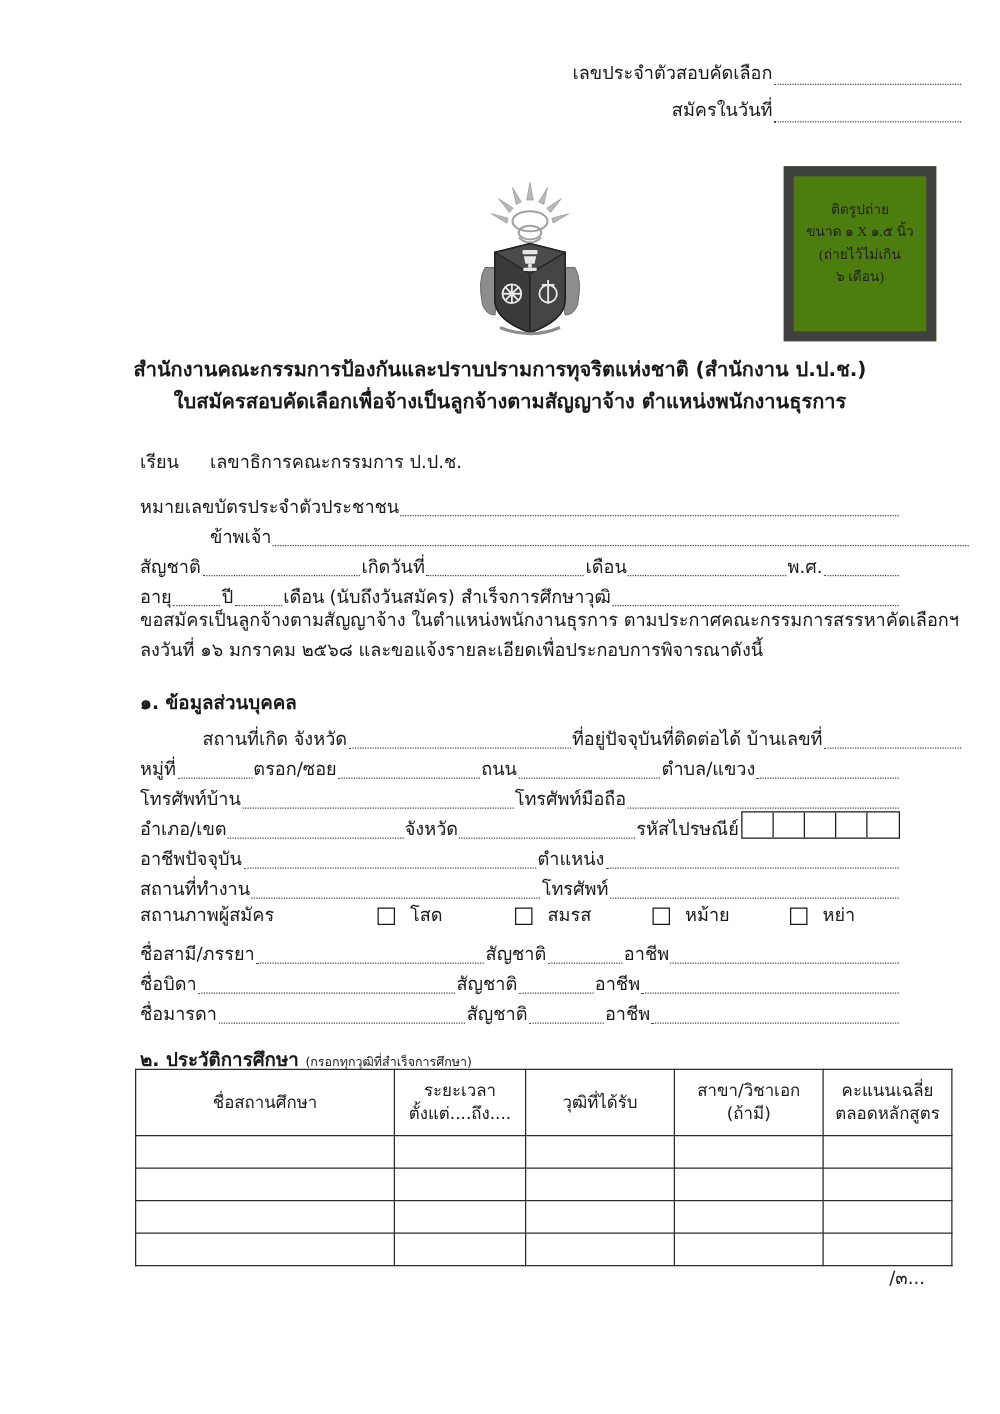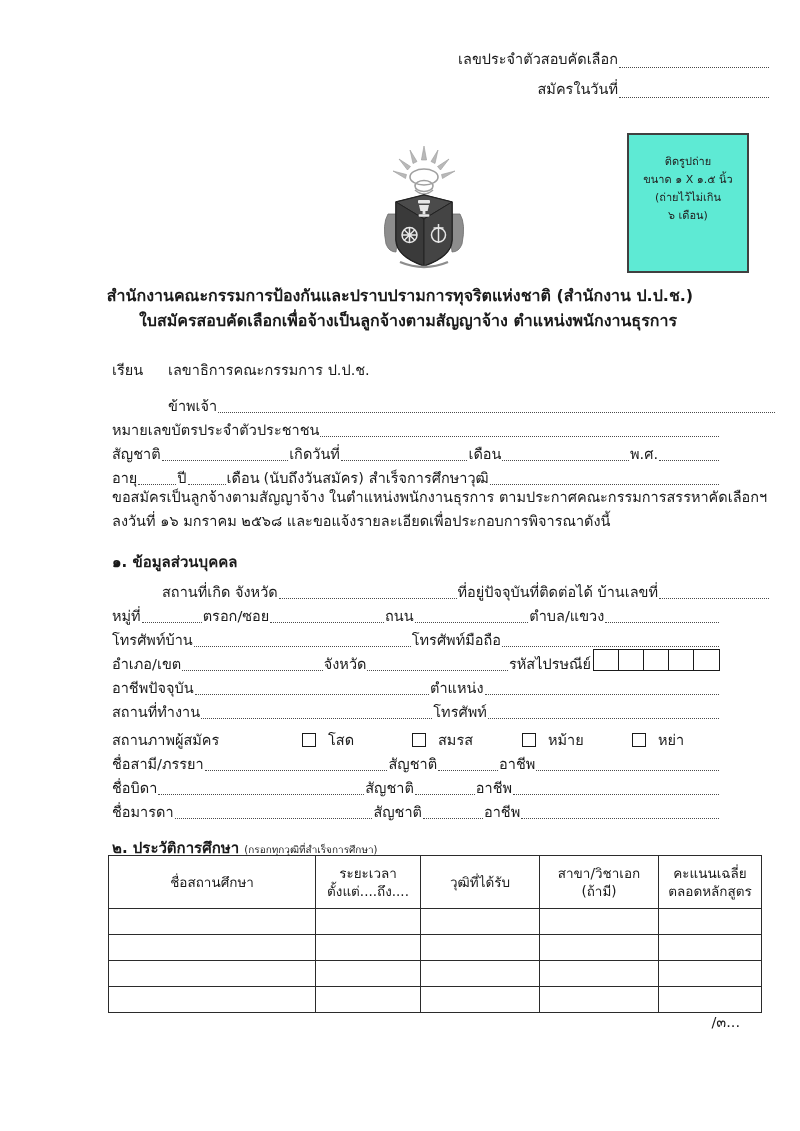--- a/index.html
+++ b/index.html
@@ -52,23 +52,24 @@
   .topright .row .dots { flex: 0 0 150px; }
   .topright .row.second { padding-right: 0px; }
 
   
   .photo-box {
     position: absolute;
     top: 133px;
     left: 627px;
     width: 122px;
     height: 140px;
-    border: 2px solid #404040;
+    border: 8px solid #404040;
     box-sizing: border-box;
-    background: #5eead4;
+    background: #4d7c0f;
+    font-family: Liberation Serif, serif;
   }
   .photo-box .inner {
     padding-top: 18px;
     text-align: center;
     font-size: 11px;
     line-height: 1.65;
     color: #222;
   }
 
   
@@ -150,21 +151,21 @@
     width: 25px;
     height: 100%;
     border-right: 1.4px solid #1a1a1a;
     box-sizing: border-box;
   }
   .postal-cells .cell:last-child { border-right: none; }
 
   
   .marital-row {
     display: flex;
-    align-items: flex-end;
+    align-items: center;
     height: 28px;
     font-size: 14.5px;
   }
   .marital-row .mlabel { width: 190px; flex: 0 0 190px; }
   .chk-group {
     display: flex;
     align-items: center;
     width: 110px;
     flex: 0 0 110px;
   }
@@ -296,27 +297,27 @@
   </div>
 
   <div class="body-block">
 
     <div class="frow tall">
       <span class="salute-label">เรียน</span>
       <span class="lbl">เลขาธิการคณะกรรมการ ป.ป.ช.</span>
     </div>
     <div class="gap-12"></div>
 
+    <div class="frow">
+      <span class="lbl">หมายเลขบัตรประจำตัวประชาชน</span>
+      <span class="dots"></span>
+    </div>
+
     <div class="frow indent-1">
       <span class="lbl">ข้าพเจ้า</span>
-      <span class="dots"></span>
-    </div>
-
-    <div class="frow">
-      <span class="lbl">หมายเลขบัตรประจำตัวประชาชน</span>
       <span class="dots"></span>
     </div>
 
     <div class="frow">
       <span class="lbl">สัญชาติ</span>
       <span class="dots"></span>
       <span class="lbl">เกิดวันที่</span>
       <span class="dots"></span>
       <span class="lbl">เดือน</span>
       <span class="dots"></span>

